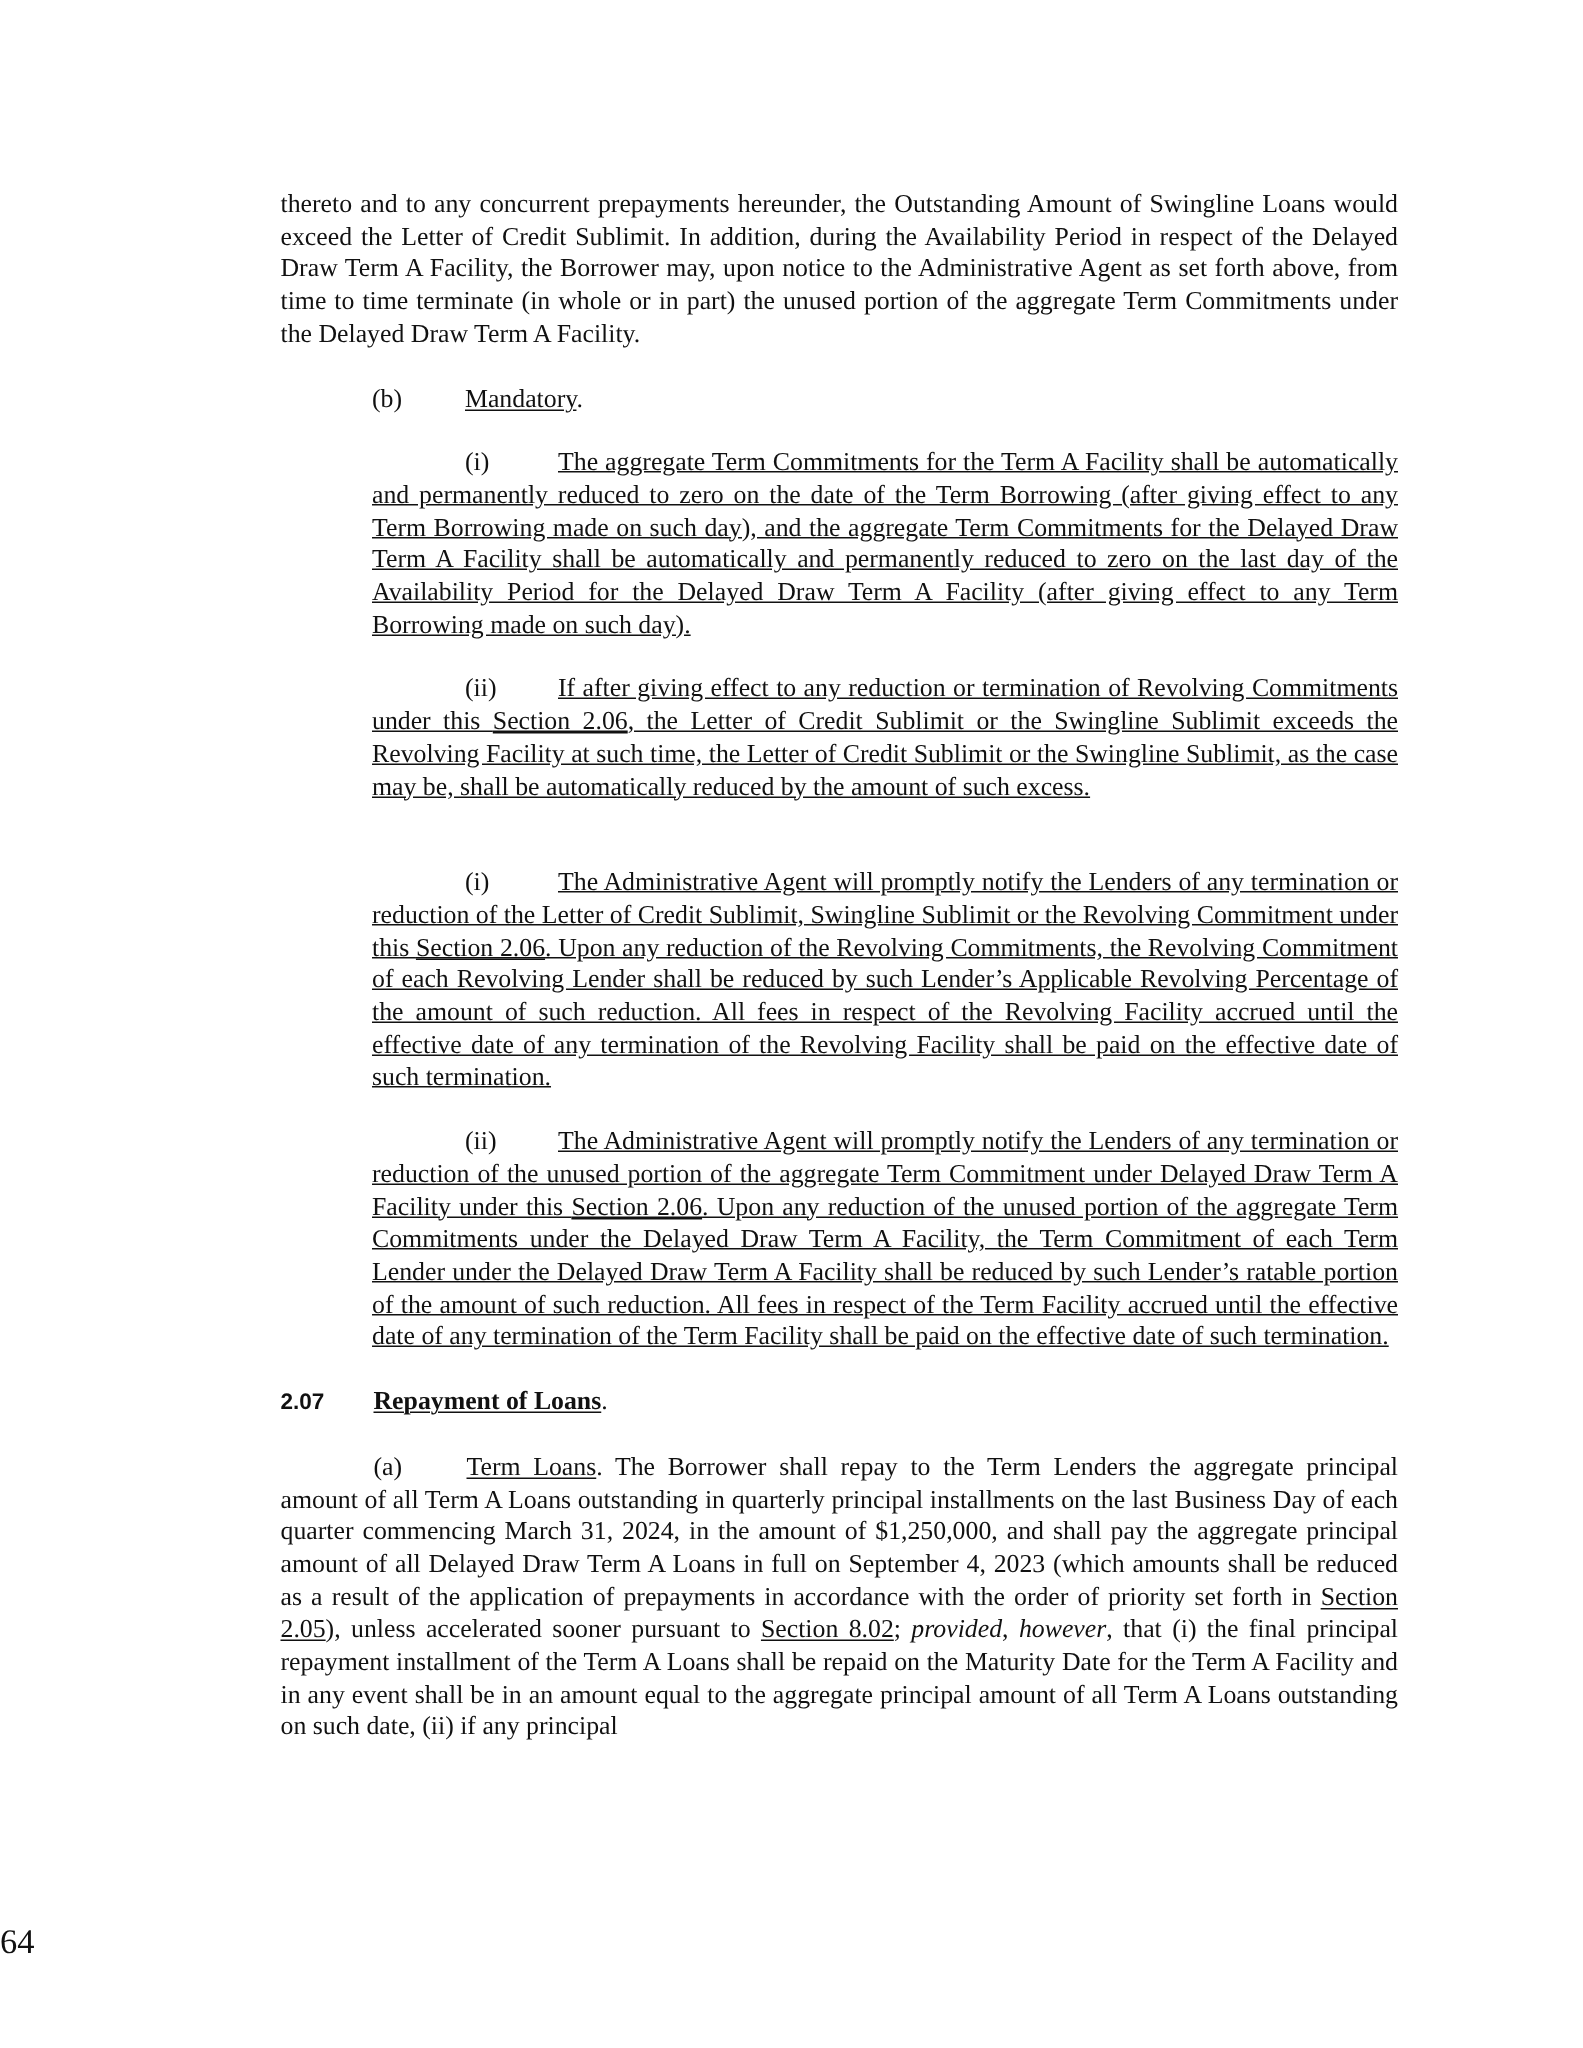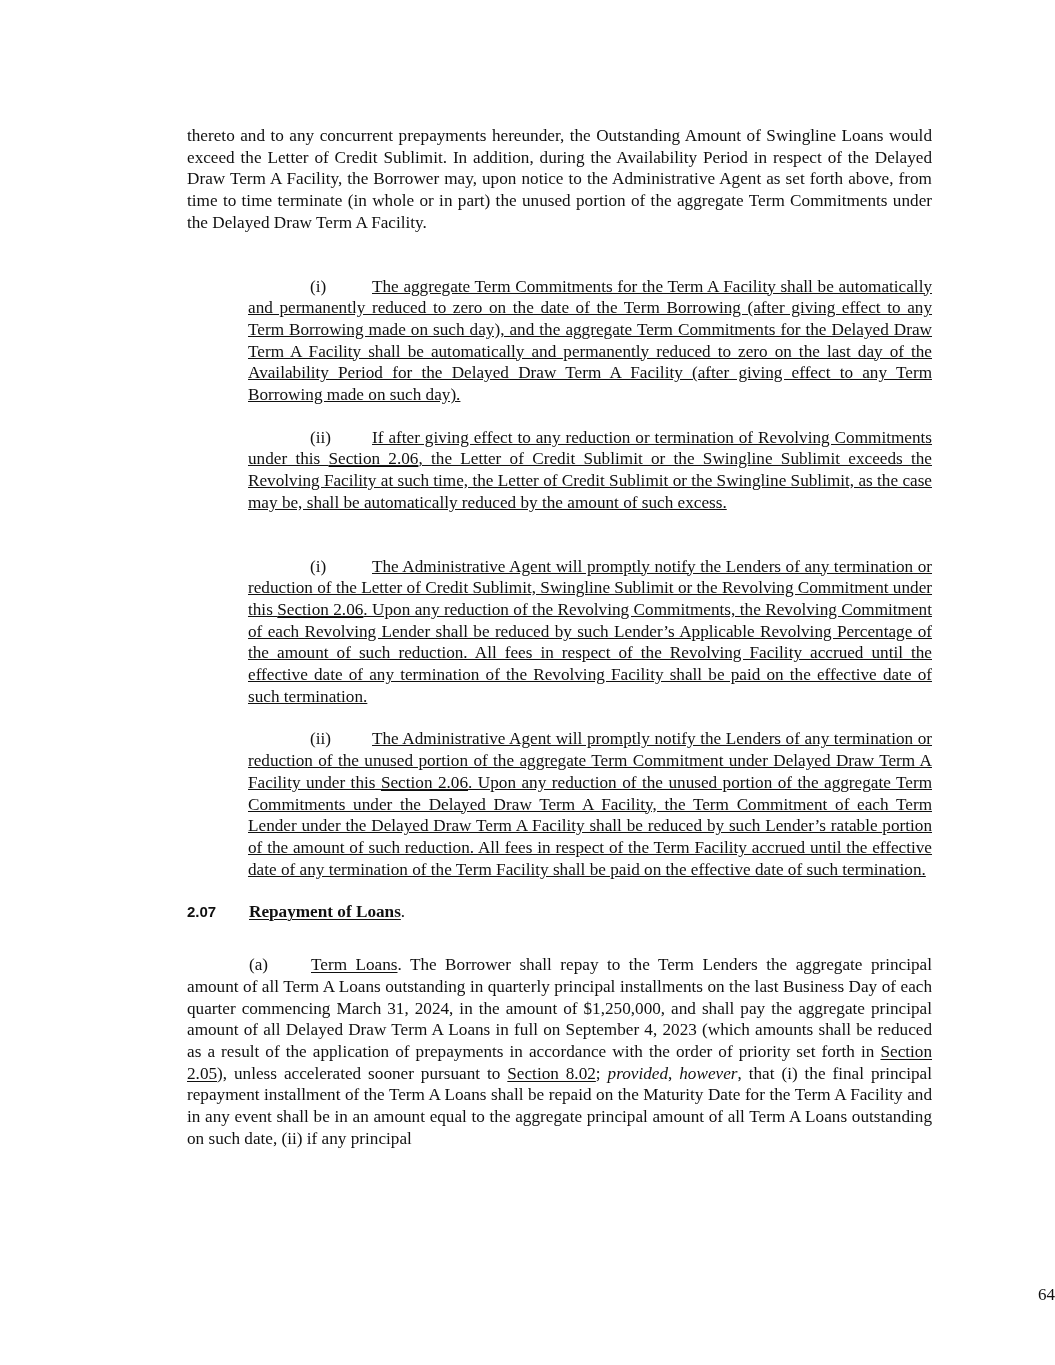--- a/index.html
+++ b/index.html
@@ -14,34 +14,35 @@
   p { margin: 0; text-align: justify; text-align-last: auto; }
   .indent-block { margin-left: 61px; }
   .lbl { display: inline-block; width: 62px; }
   .sub-first { text-indent: 62px; text-decoration: underline; }
   .sub-first .lbl { text-indent: 0; }
   .u { text-decoration: underline; text-underline-offset: 2px; text-decoration-thickness: 1px; }
   .i { font-style: italic; }
   .heading { font-weight: bold; }
   .heading-num { display: inline-block; width: 62px; font-family: "Liberation Sans", "DejaVu Sans", sans-serif; font-weight: bold; font-size: 15px; }
   .gap { height: 21px; }
-  .page-num { position: absolute; top: 1284px; left: 0; width: 1055px; text-align: right; font-size: 17px; }
-  .para-a { text-indent: 62px; margin-top: 10px; }
+  .page-num { position: absolute; top: 1284px; left: 0; width: 1055px; text-align: left; font-size: 23px; }
+  .para-a { text-indent: 62px; }
   .para-a .lbl { text-indent: 0; }
 </style>
 </head>
 <body>
 
 <div class="page">
 
   <p>thereto and to any concurrent prepayments hereunder, the Outstanding Amount of Swingline Loans would exceed the Letter of Credit Sublimit. In addition, during the Availability Period in respect of the Delayed Draw Term A Facility, the Borrower may, upon notice to the Administrative Agent as set forth above, from time to time terminate (in whole or in part) the unused portion of the aggregate Term Commitments under the Delayed Draw Term A Facility.</p>
 
   <div class="gap"></div>
 
   <div class="indent-block">
+    <p><span class="lbl">(b)</span><span class="u">Mandatory</span><span>.</span></p>
 
     <div class="gap"></div>
 
     <p class="sub-first"><span class="lbl">(i)</span><span>The aggregate Term Commitments for the Term A Facility shall be automatically and permanently reduced to zero on the date of the Term Borrowing (after giving effect to any Term Borrowing made on such day), and the aggregate Term Commitments for the Delayed Draw Term A Facility shall be automatically and permanently reduced to zero on the last day of the Availability Period for the Delayed Draw Term A Facility (after giving effect to any Term Borrowing made on such day).</span></p>
 
     <div class="gap"></div>
 
     <p class="sub-first"><span class="lbl">(ii)</span><span>If after giving effect to any reduction or termination of Revolving Commitments under this </span><span class="u">Section 2.06</span><span>, the Letter of Credit Sublimit or the Swingline Sublimit exceeds the Revolving Facility at such time, the Letter of Credit Sublimit or the Swingline Sublimit, as the case may be, shall be automatically reduced by the amount of such excess.</span></p>
 
     <div class="gap"></div>

